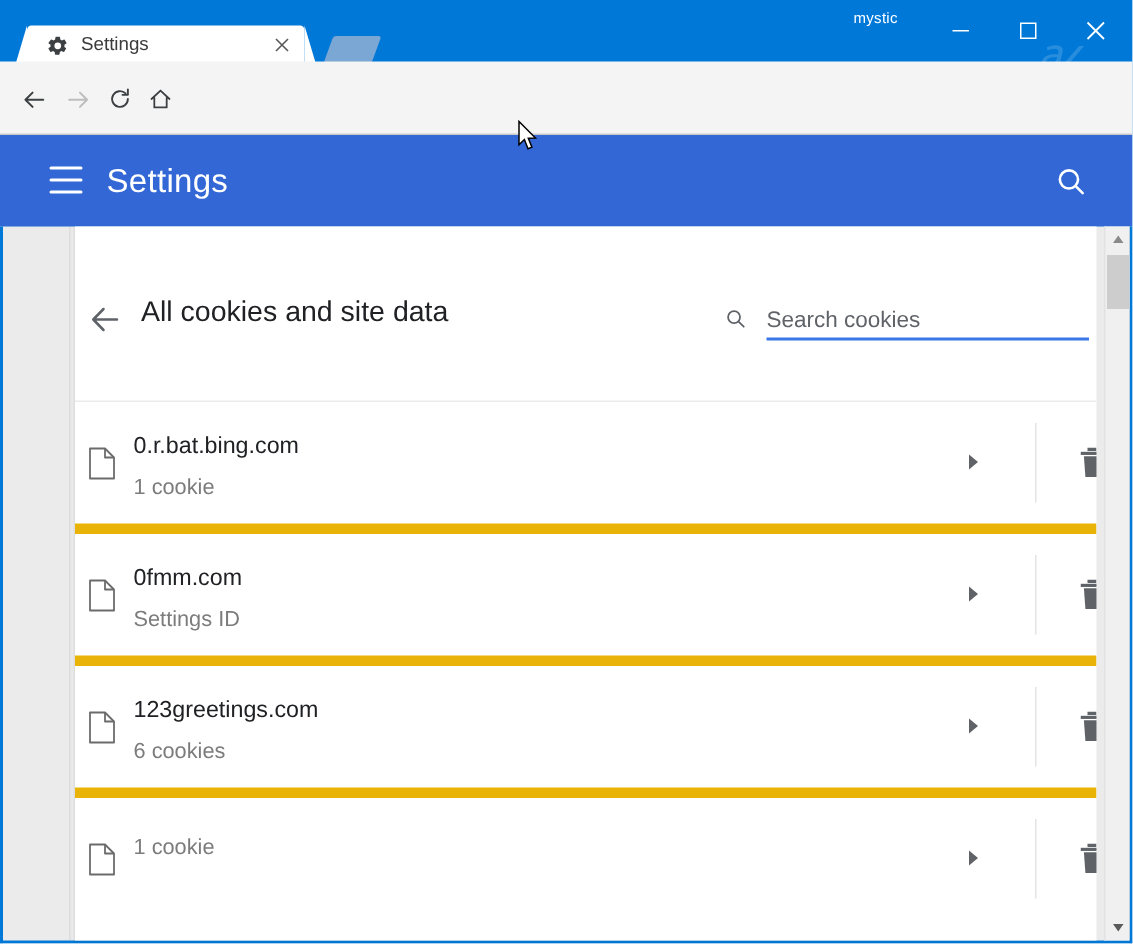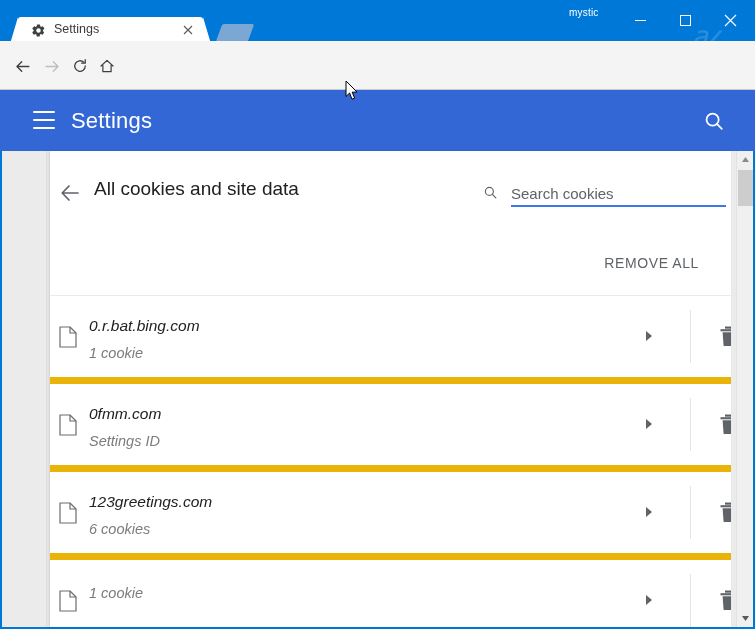--- a/index.html
+++ b/index.html
@@ -192,21 +192,21 @@
   }
   .card {
     position:absolute; left: 48px; top: 0px;
     width: 681px; height: 476px;
     background:#ffffff;
     box-shadow: -1px 0 2px rgba(0,0,0,0.12);
     overflow:hidden;
   }
 
   .subheader {
-    position:relative; height: 96px;
+    position:relative; height: 96px; margin-top: 20px;
   }
   .back-arrow {
     position:absolute; left: 8px; top: 30px;
     width: 24px; height: 24px; color:#5f6368;
   }
   .page-title {
     position:absolute; left: 44px; top: 27px;
     font-size: 19px; color:#202124; font-weight:400;
   }
   .search-box {
@@ -236,21 +236,21 @@
     position:absolute; right: 30px; top: 2px;
     font-size: 14px; color:#5f6368;
     letter-spacing: 0.6px;
     font-weight:400;
     background:none;border:none;
     font-family:"Liberation Sans", sans-serif;
     cursor:pointer;
     padding: 6px 2px;
   }
 
-  .cookie-list { position:relative;font-style:italic; }
+  .cookie-list { position:relative; }
   .cookie-row {
     position:relative;
     height: 81px;
     border-top: 7px solid #eab308;
     display:flex; align-items:center;
   }
   .cookie-row:first-child { border-top: 1px solid #ebebeb; }
   .row-file-icon {
     position:absolute; left: 9px; top: 30px;
     width: 18px; height: 22px; color:#5f6368;
@@ -496,23 +496,20 @@
           <div class="search-icon-sm">
             <svg width="15" height="15" viewBox="0 0 24 24">
               <circle cx="10.2" cy="10.2" r="6.4" stroke="#5f6368" stroke-width="1.9" fill="none"></circle>
               <path d="M15 15 L20.5 20.5" stroke="#5f6368" stroke-width="1.9" stroke-linecap="round"></path>
             </svg>
           </div>
           <input class="search-input" type="text" placeholder="Search cookies" style="">
         </div>
       </div>
 
-      <div class="remove-all-row">
-        <button class="remove-all">REMOVE ALL</button>
-      </div>
 
       <div class="cookie-list" id="cookie-list">
           <div class="cookie-row">
             <div class="row-file-icon"><svg width="18" height="22" viewBox="0 0 18 22">
                 <path d="M1 1 H11 L17 7 V21 H1 Z" fill="none" stroke="#6b6b6b" stroke-width="1.2" stroke-linejoin="round"></path>
                 <path d="M11 1 V7 H17" fill="none" stroke="#6b6b6b" stroke-width="1.2" stroke-linejoin="round"></path>
               </svg></div>
             <div class="row-text">
               <div class="row-site">0.r.bat.bing.com</div>
               <div class="row-sub">1 cookie</div>

